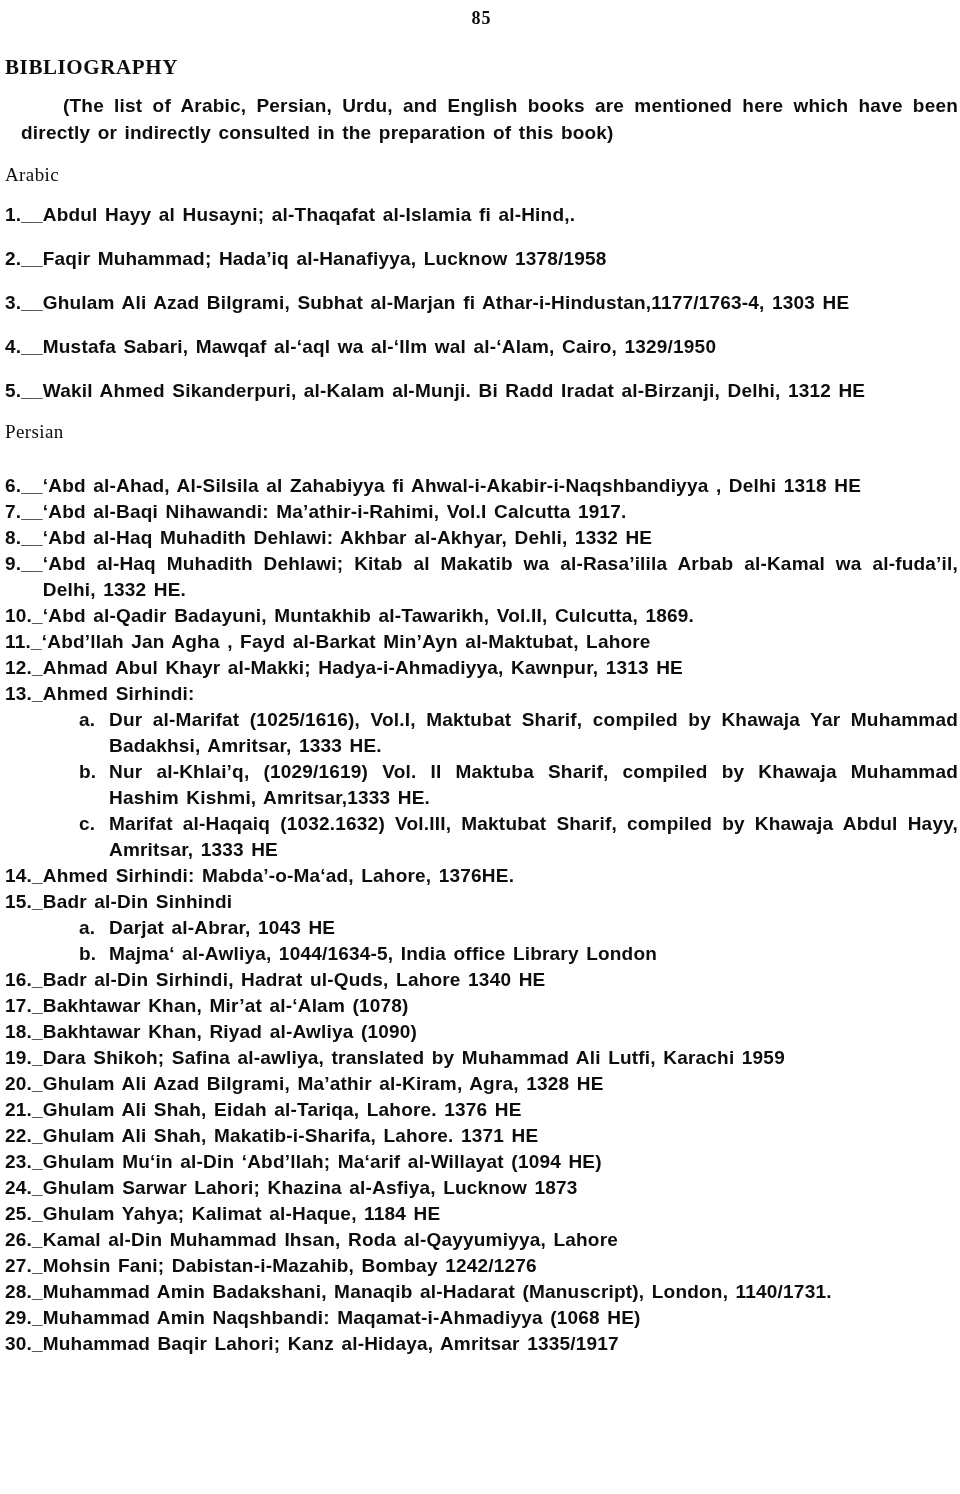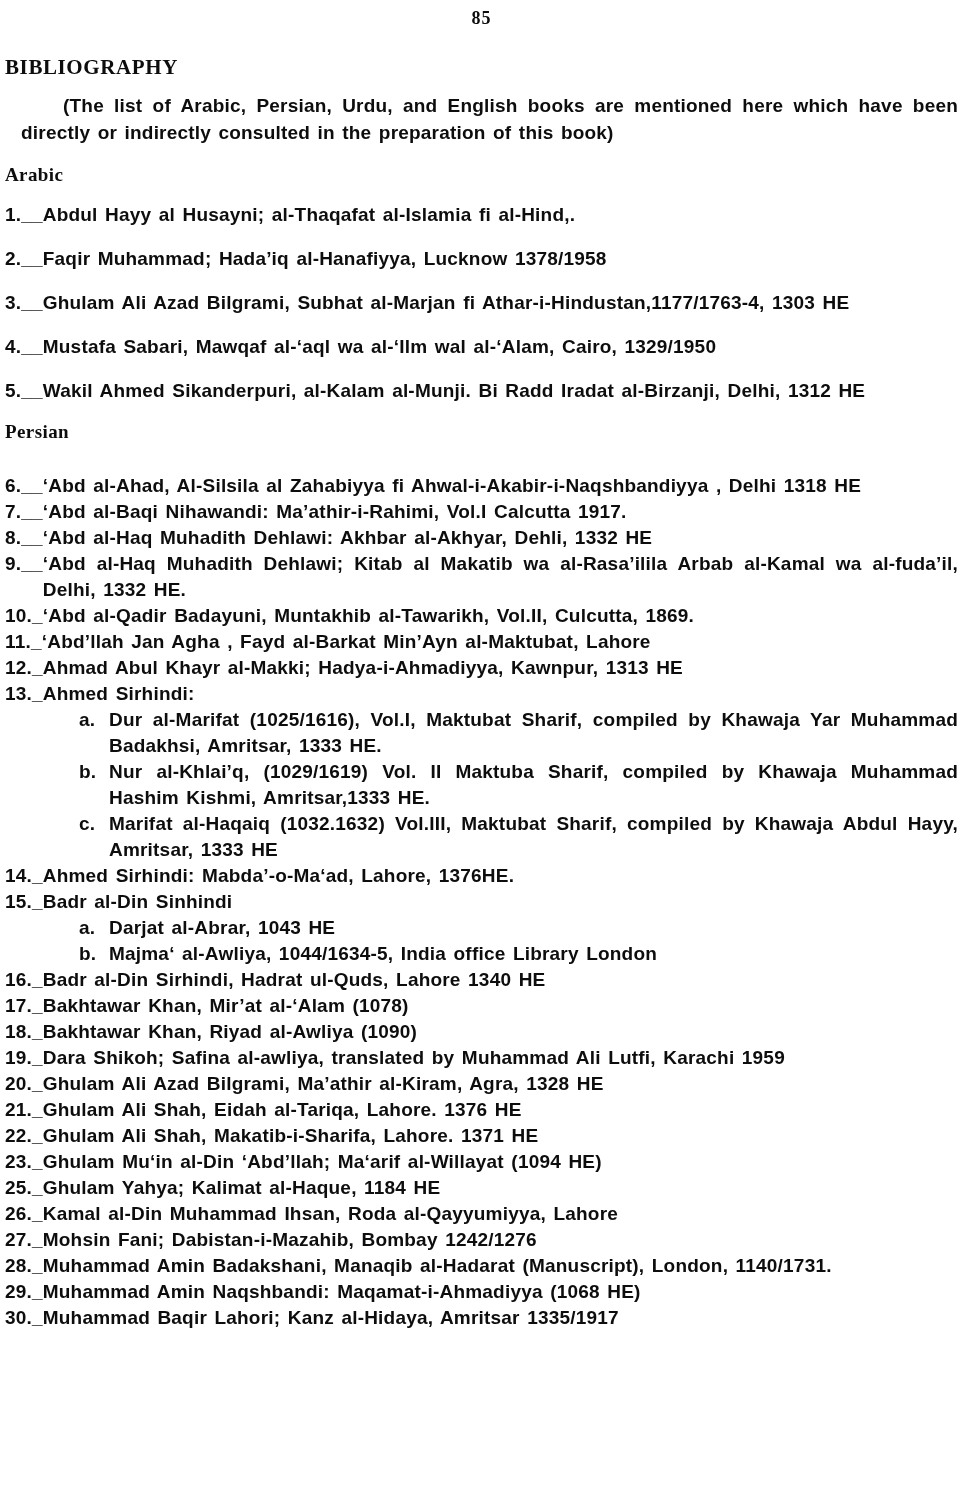--- a/index.html
+++ b/index.html
@@ -40,21 +40,21 @@
   }
   .intro {
     margin: 0 0 18px 16px;
     line-height: 27px;
     text-align: justify;
     text-indent: 42px;
   }
   .section-heading {
     font-family: "Liberation Serif", serif;
     font-size: 19px;
-    font-weight: bold;
+    font-weight: normal;
     letter-spacing: 0.4px;
     margin: 0 0 15px 0;
   }
   .section { margin-bottom: 14px; }
   .section.tight .section-heading { margin-bottom: 30px; }
   .item { line-height: 26px; }
   .section.spaced .item { line-height: 27px; margin-bottom: 17px; }
   .item-line { display: flex; }
   .prefix { white-space: pre; flex: 0 0 auto; }
   .item-text {
@@ -237,20 +237,26 @@
           </div>
         </div>
         <div class="item">
           <div class="item-line">
             <span class="prefix">23._</span>
             <div class="item-text">Ghulam Mu‘in al-Din ‘Abd’llah; Ma‘arif al-Willayat (1094 HE)</div>
           </div>
         </div>
         <div class="item">
           <div class="item-line">
+            <span class="prefix">24._</span>
+            <div class="item-text">Ghulam Sarwar Lahori; Khazina al-Asfiya, Lucknow 1873</div>
+          </div>
+        </div>
+        <div class="item">
+          <div class="item-line">
             <span class="prefix">25._</span>
             <div class="item-text">Ghulam Yahya; Kalimat al-Haque, 1184 HE</div>
           </div>
         </div>
         <div class="item">
           <div class="item-line">
             <span class="prefix">26._</span>
             <div class="item-text">Kamal al-Din Muhammad Ihsan, Roda al-Qayyumiyya, Lahore</div>
           </div>
         </div>

